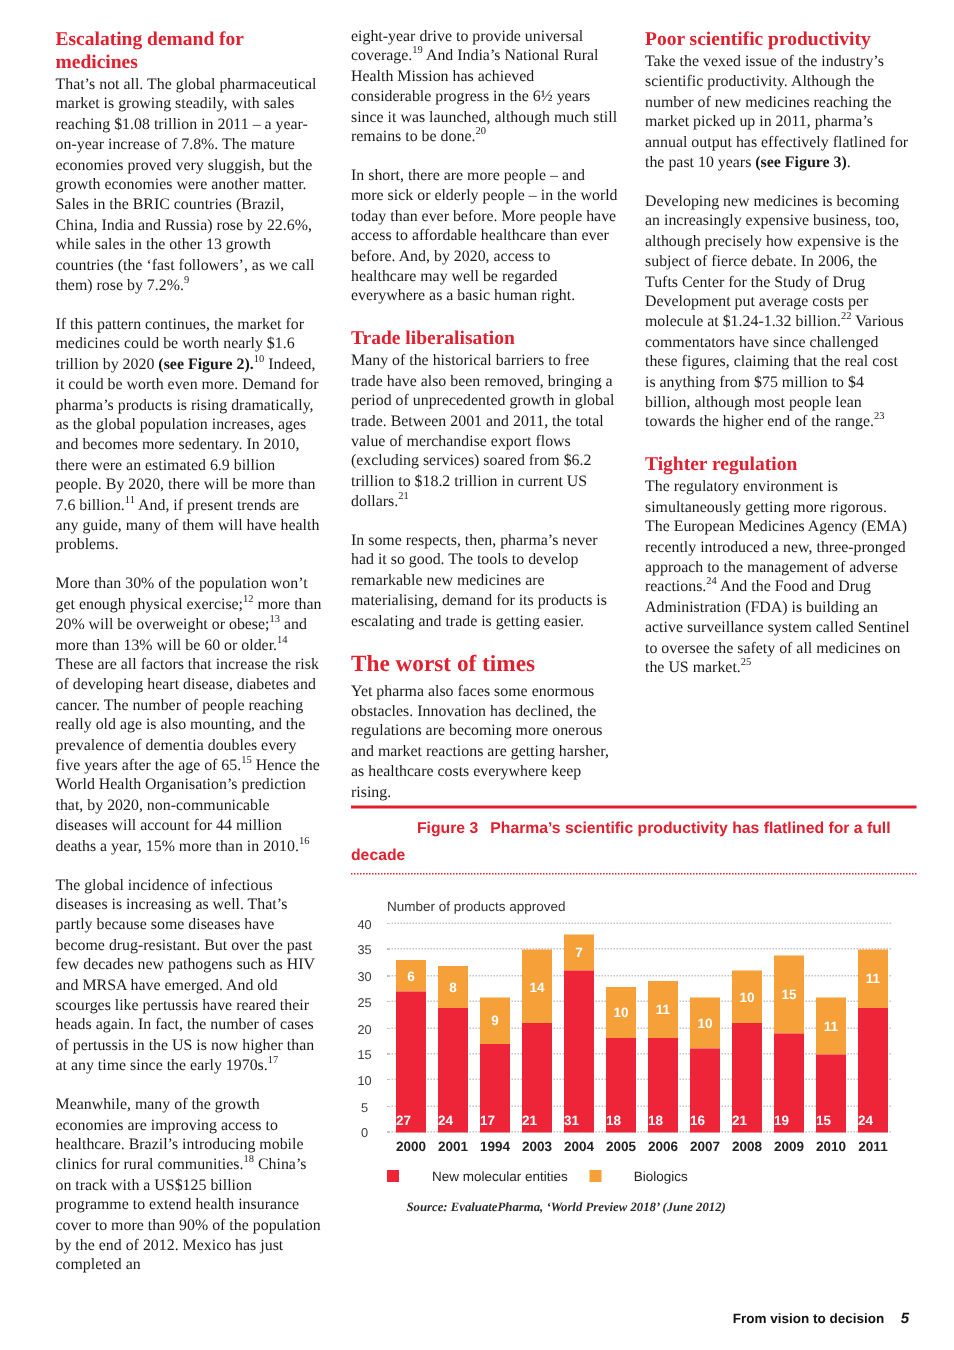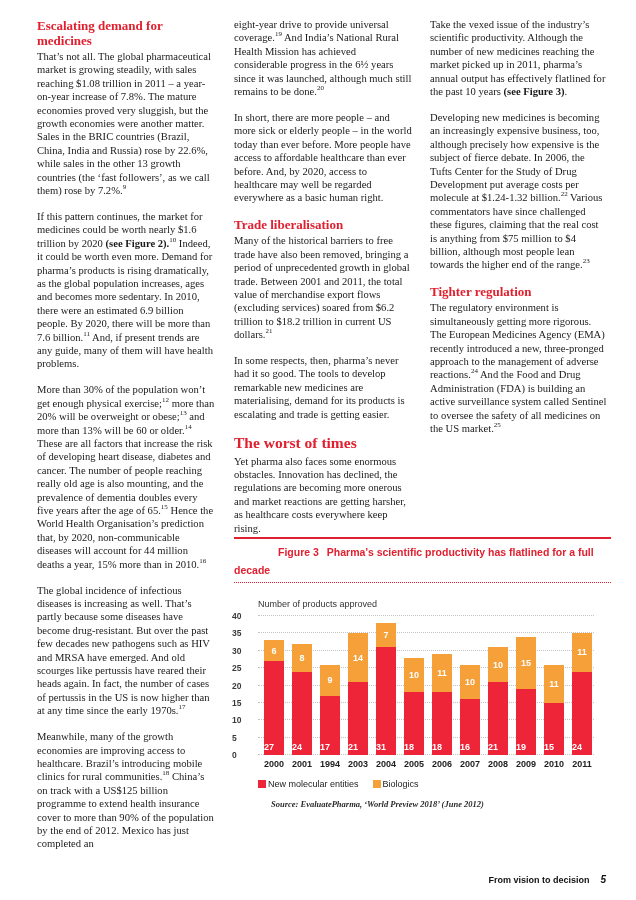--- a/index.html
+++ b/index.html
@@ -15,29 +15,29 @@
   .b{font-weight:700;}
   
   .figure{position:absolute;left:234px;top:537px;width:377px;margin:0;
           font-family:"Liberation Sans","DejaVu Sans",sans-serif;}
   .fig-head{border-top:2px solid #e0202f;border-bottom:1px dotted #e0202f;padding:3px 0 4px 0;}
   .fig-label{font-size:10.5px;font-weight:700;color:#e0202f;margin-right:8px;padding-left:44px;}
   .fig-title{font-size:10.5px;font-weight:700;color:#e0202f;}
   .ylabel{font-size:9px;color:#333;margin:16px 0 7px 24px;}
   .plot{position:relative;margin-left:24px;width:336px;height:139px;}
   .gridline{position:absolute;left:0;width:100%;height:0;border-top:1px dotted #c3c3c3;}
-  .ytick{position:absolute;left:-26px;width:22px;text-align:left;font-size:8.5px;font-weight:700;color:#3a3a3a;}
+  .ytick{position:absolute;left:-26px;width:22px;text-align:center;font-size:8.5px;font-weight:400;color:#3a3a3a;}
   .bar-col{position:absolute;bottom:0;width:28px;}
   .bar{width:20px;margin:0 auto;display:flex;flex-direction:column;position:relative;}
   .seg-top{display:flex;align-items:center;justify-content:center;color:#fff;font-size:9px;font-weight:700;}
   .seg-bottom{position:relative;}
   .seg-bottom .val{position:absolute;bottom:3px;left:0;width:100%;color:#fff;font-size:9px;font-weight:700;}
   .xlab{position:absolute;top:100%;margin-top:4px;width:100%;text-align:center;font-size:9px;font-weight:700;color:#222;}
   .legend{display:flex;align-items:center;gap:14px;margin:24px 0 0 24px;}
-  .legend-item{display:flex;align-items:center;gap:2px;font-size:9px;color:#222;}
+  .legend-item{display:flex;align-items:center;gap:22px;font-size:9px;color:#222;}
   .swatch{width:8px;height:8px;display:inline-block;}
   .source{margin-top:10px;font-family:"Liberation Serif","DejaVu Serif",serif;
           font-style:italic;font-weight:600;font-size:8.5px;color:#2b2b2b;margin-left:37px;}
   
   .footer{position:absolute;left:0;right:30px;top:869px;text-align:right;
           font-family:"Liberation Sans","DejaVu Sans",sans-serif;color:#111;}
   .footer-text{font-size:9px;font-weight:700;}
   .footer-page{font-size:10px;font-weight:700;font-style:italic;margin-left:11px;}
 </style>
 </head>
@@ -56,20 +56,21 @@
     <section class="col" id="col-1">
         <p><span>eight-year drive to provide universal coverage.</span><sup>19</sup><span> And India’s National Rural Health Mission has achieved considerable progress in the 6½ years since it was launched, although much still remains to be done.</span><sup>20</sup></p>
         <p><span>In short, there are more people – and more sick or elderly people – in the world today than ever before. More people have access to affordable healthcare than ever before. And, by 2020, access to healthcare may well be regarded everywhere as a basic human right.</span></p>
         <h2 class="h">Trade liberalisation</h2>
         <p><span>Many of the historical barriers to free trade have also been removed, bringing a period of unprecedented growth in global trade. Between 2001 and 2011, the total value of merchandise export flows (excluding services) soared from $6.2 trillion to $18.2 trillion in current US dollars.</span><sup>21</sup></p>
         <p><span>In some respects, then, pharma’s never had it so good. The tools to develop remarkable new medicines are materialising, demand for its products is escalating and trade is getting easier.</span></p>
         <h2 class="hi">The worst of times</h2>
         <p><span>Yet pharma also faces some enormous obstacles. Innovation has declined, the regulations are becoming more onerous and market reactions are getting harsher, as healthcare costs everywhere keep rising.</span></p>
       </section>
     <section class="col" id="col-2">
+        <h2 class="h">Poor scientific productivity</h2>
         <p><span>Take the vexed issue of the industry’s scientific productivity. Although the number of new medicines reaching the market picked up in 2011, pharma’s annual output has effectively flatlined for the past 10 years </span><span class="b">(see Figure 3)</span><span>.</span></p>
         <p><span>Developing new medicines is becoming an increasingly expensive business, too, although precisely how expensive is the subject of fierce debate. In 2006, the Tufts Center for the Study of Drug Development put average costs per molecule at $1.24-1.32 billion.</span><sup>22</sup><span> Various commentators have since challenged these figures, claiming that the real cost is anything from $75 million to $4 billion, although most people lean towards the higher end of the range.</span><sup>23</sup></p>
         <h2 class="h">Tighter regulation</h2>
         <p><span>The regulatory environment is simultaneously getting more rigorous. The European Medicines Agency (EMA) recently introduced a new, three-pronged approach to the management of adverse reactions.</span><sup>24</sup><span> And the Food and Drug Administration (FDA) is building an active surveillance system called Sentinel to oversee the safety of all medicines on the US market.</span><sup>25</sup></p>
       </section>
   </main>
 
   <figure class="figure">
     <figcaption class="fig-head">
       <span class="fig-label">Figure 3</span><span class="fig-title">Pharma’s scientific productivity has flatlined for a full decade</span>

